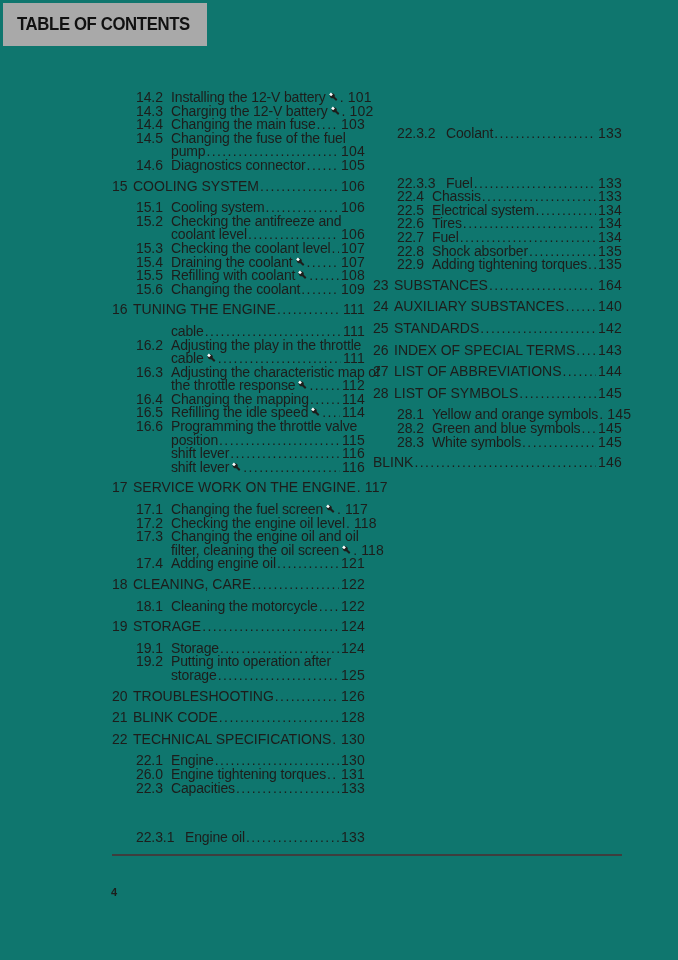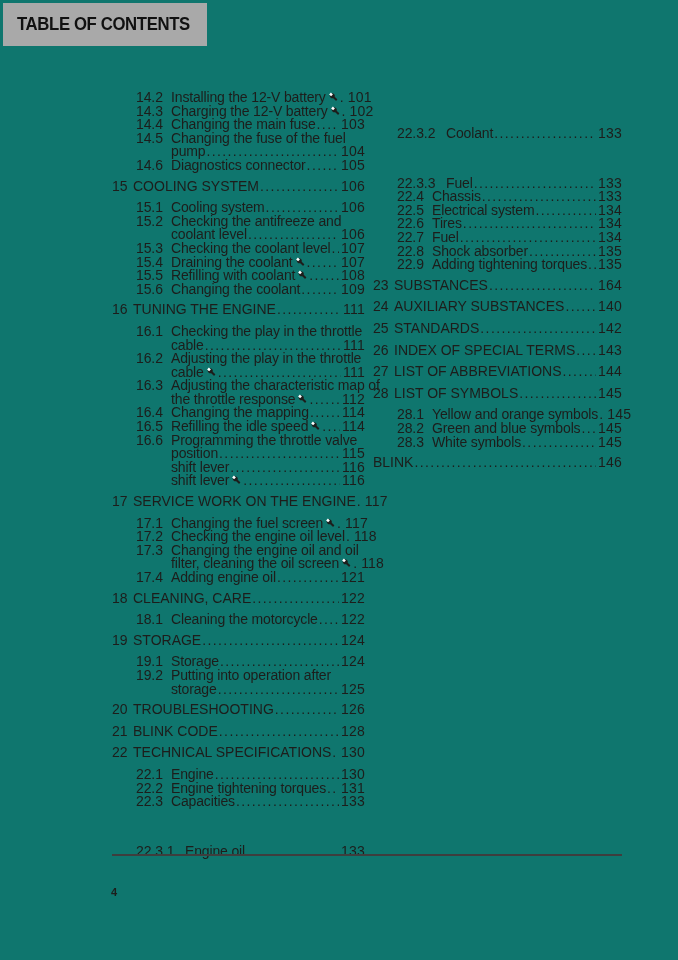--- a/index.html
+++ b/index.html
@@ -213,24 +213,20 @@
       </div>
       <div class="entry l1">
         <div class="row">
           <span class="num">16</span>
           <span class="txt">TUNING THE ENGINE</span>
           <span class="dots">..................................................................................................................................</span>
           <span class="pg">111</span>
         </div>
       </div>
       <div class="entry l2">
-        <div class="row">
-          <span class="num">16.1</span>
-          <span class="txt">Checking the play in the throttle</span>
-        </div>
         <div class="row cont">
           <span class="txt">cable</span>
           <span class="dots">..................................................................................................................................</span>
           <span class="pg">111</span>
         </div>
       </div>
       <div class="entry l2">
         <div class="row">
           <span class="num">16.2</span>
           <span class="txt">Adjusting the play in the throttle</span>
@@ -448,21 +444,21 @@
       <div class="entry l2">
         <div class="row">
           <span class="num">22.1</span>
           <span class="txt">Engine</span>
           <span class="dots">..................................................................................................................................</span>
           <span class="pg">130</span>
         </div>
       </div>
       <div class="entry l2">
         <div class="row">
-          <span class="num">22.2</span>
+          <span class="num">26.0</span>
           <span class="txt">Engine tightening torques</span>
           <span class="dots">..................................................................................................................................</span>
           <span class="pg">131</span>
         </div>
       </div>
       <div class="entry l2">
         <div class="row">
           <span class="num">22.3</span>
           <span class="txt">Capacities</span>
           <span class="dots">..................................................................................................................................</span>

